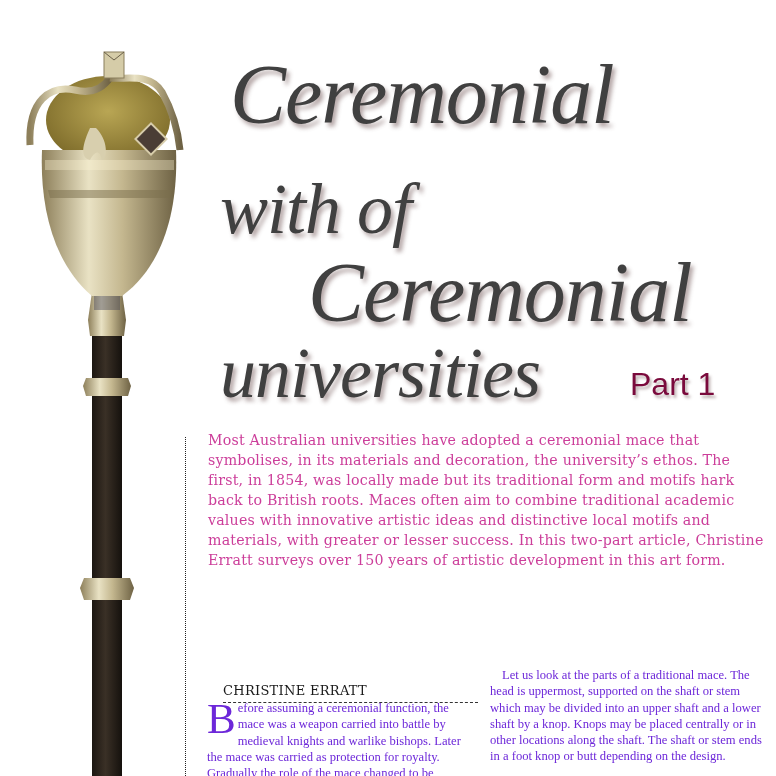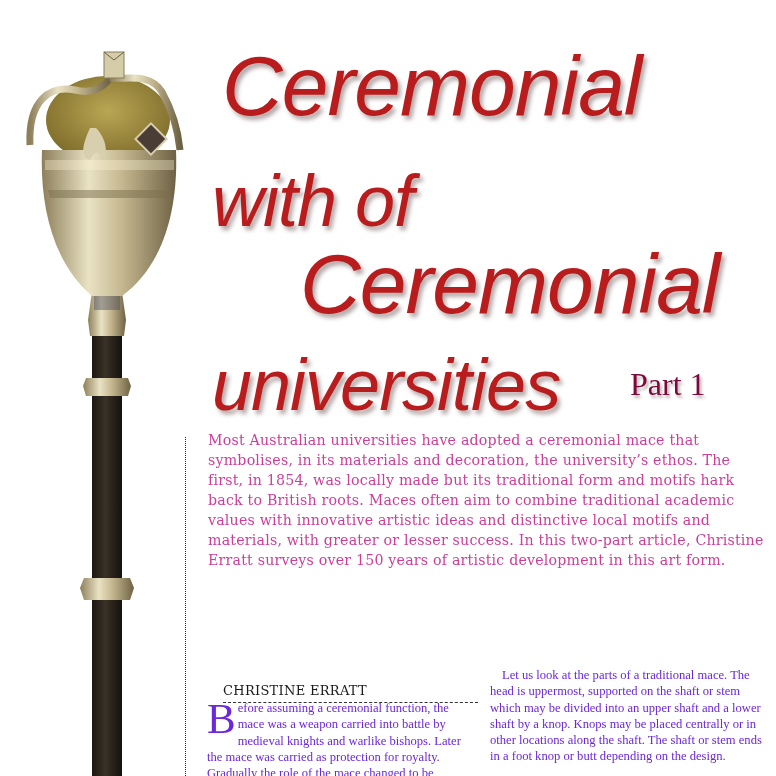--- a/index.html
+++ b/index.html
@@ -3,33 +3,33 @@
 <meta charset="utf-8">
 <style>
   html, body { margin: 0; padding: 0; }
   body {
     width: 776px; height: 776px; overflow: hidden; position: relative;
     background: #ffffff;
     font-family: "Liberation Serif", serif;
   }
   .mace { position: absolute; left: 0; top: 0; width: 200px; height: 776px; }
   .title-line {
-    position: absolute; margin: 0;
-    font-family: Liberation Sans, sans-serif; font-style: italic; font-weight: normal;
-    color: #b91c1c; white-space: nowrap;
+    position: absolute; margin: 8px;
+    font-family: Liberation Serif, serif; font-style: italic; font-weight: normal;
+    color: #404040; white-space: nowrap;
     text-shadow: 3px 4px 4px rgba(90,60,60,0.45);
     letter-spacing: -1px;
   }
   .t1 { left: 222px; top: 38px; font-size: 84px; }
   .t2 { left: 212px; top: 160px; font-size: 72px; }
   .t3 { left: 300px; top: 236px; font-size: 84px; }
-  .t4 { left: 212px; top: 344px; font-size: 72px; }
+  .t4 { left: 212px; top: 324px; font-size: 72px; }
   .part {
     position: absolute; left: 630px; top: 366px; margin: 0;
-    font-family: Liberation Serif, serif; font-size: 32px; color: #7a0a3c;
+    font-family: Liberation Sans, sans-serif; font-size: 32px; color: #7a0a3c;
     text-shadow: 2px 3px 3px rgba(90,60,60,0.4);
   }
   .standfirst-rule {
     position: absolute; left: 185px; top: 437px; height: 339px;
     border-left: 1px dotted #222;
   }
   .standfirst {
     position: absolute; left: 208px; top: 430px; width: 560px; margin: 0;
     font-family: "DejaVu Serif", serif; font-size: 14.2px; line-height: 20px;
     color: #cc3e9a; letter-spacing: 0.2px;

